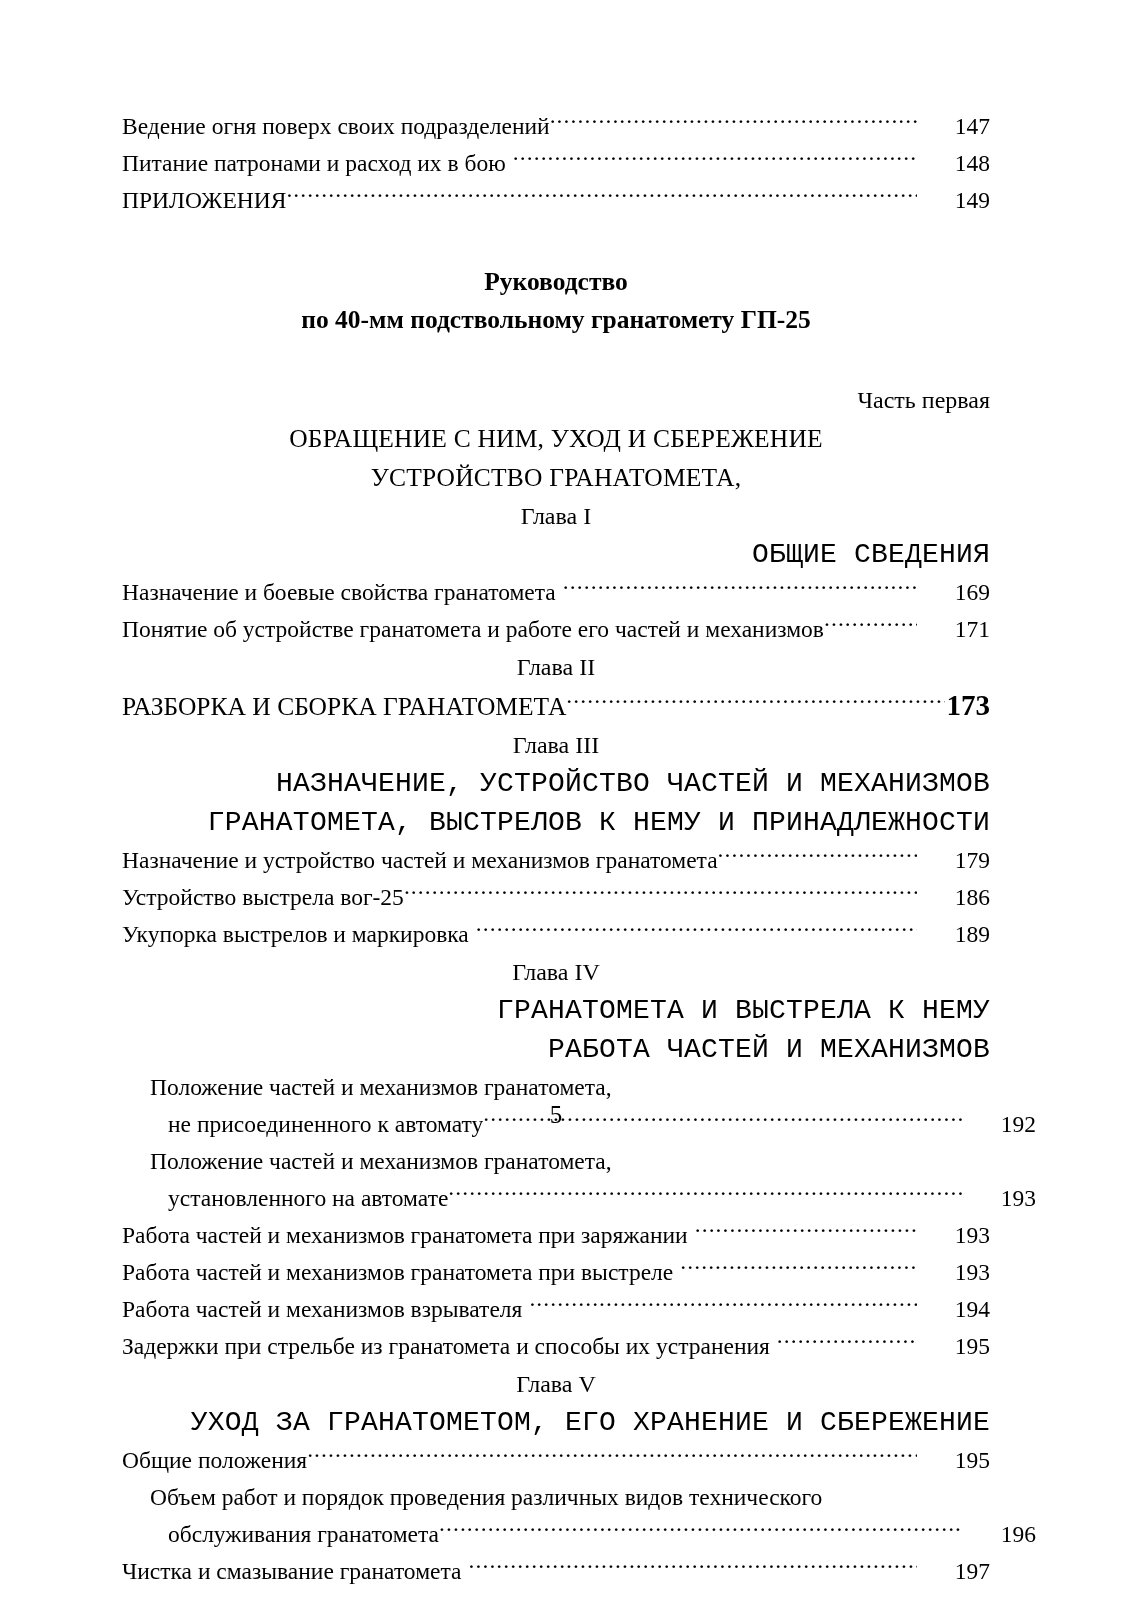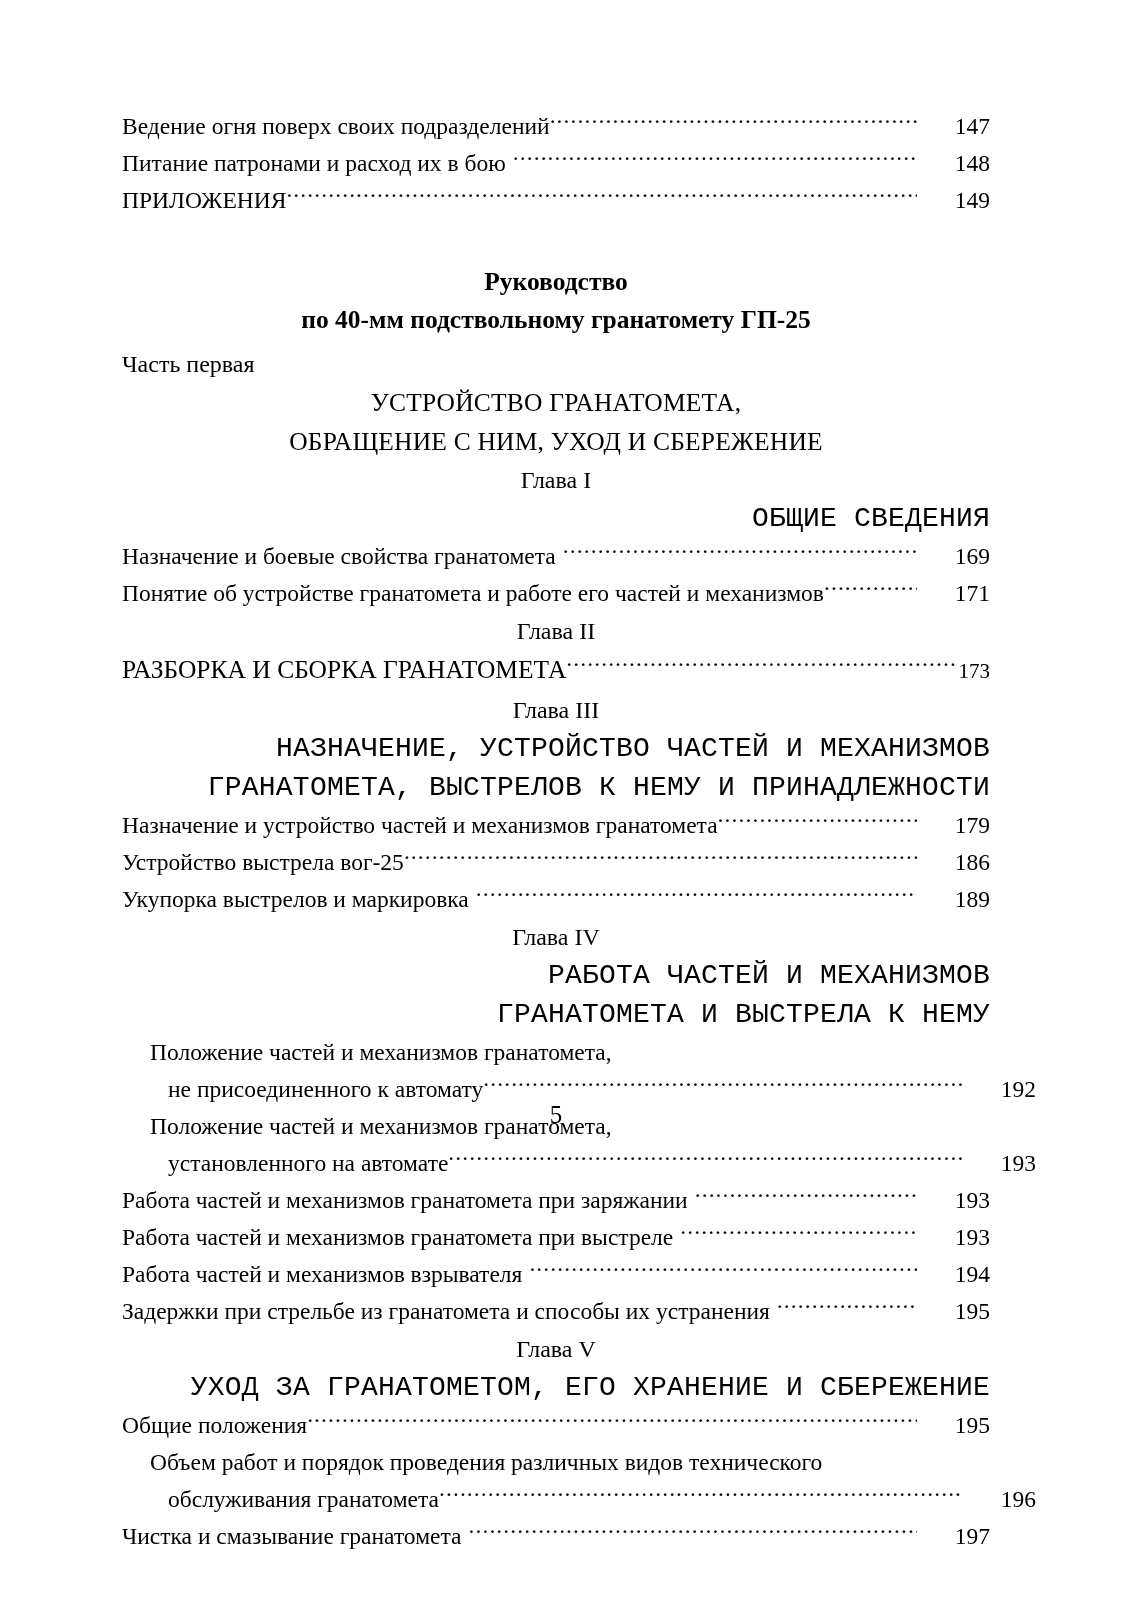--- a/index.html
+++ b/index.html
@@ -79,23 +79,24 @@
   }
 
   
   .doc-title {
     text-align: center;
     font-weight: bold;
     font-size: 25.5px;
     line-height: 38px;
   }
   .part-line {
-    text-align: left;
+    text-align: right;
     font-size: 24px;
     line-height: 38px;
+    margin-top: 36px;
   }
   .part-caps {
     text-align: center;
     font-size: 25.5px;
     line-height: 39px;
     letter-spacing: 0.2px;
   }
   .chapter-line {
     text-align: center;
     font-size: 24px;
@@ -132,21 +133,21 @@
   .chapter-caps-entry .leader::after {
     content: "........................................................................................................................................................................";
     display: block;
     letter-spacing: 1.1px;
     font-size: 23.5px;
     position: absolute;
     left: 0;
     bottom: 0;
     white-space: nowrap;
   }
-  .chapter-caps-entry .page-num { flex: 0 0 auto; padding-left: 2px; font-size: 21px; }
+  .chapter-caps-entry .page-num { flex: 0 0 auto; padding-left: 2px; font-size: 29px; font-weight: bold; }
 
   .folio {
     position: absolute;
     left: 0;
     right: 0;
     bottom: 108px;
     text-align: center;
     font-size: 25px;
   }
 </style>
@@ -177,22 +178,22 @@
   <div class="spacer-lg"></div>
   <div class="spacer-md"></div>
   <div>
     <div class="doc-title">Руководство</div>
     <div class="doc-title">по 40-мм подствольному гранатомету ГП-25</div>
   </div>
 
   <div class="spacer-sm"></div>
   <div>
     <div class="part-line">Часть первая</div>
+    <div class="part-caps">ОБРАЩЕНИЕ С НИМ, УХОД И СБЕРЕЖЕНИЕ</div>
     <div class="part-caps">УСТРОЙСТВО ГРАНАТОМЕТА,</div>
-    <div class="part-caps">ОБРАЩЕНИЕ С НИМ, УХОД И СБЕРЕЖЕНИЕ</div>
   </div>
 
   <div>
     <div class="chapter-line">Глава I</div>
     <div class="chapter-caps">ОБЩИЕ СВЕДЕНИЯ</div>
 
     <div class="toc-entry gap">
       <span class="label">Назначение и боевые свойства гранатомета</span>
       <span class="leader"></span>
       <span class="page-num">169</span>
@@ -230,22 +231,22 @@
     </div>
     <div class="toc-entry gap">
       <span class="label">Укупорка выстрелов и маркировка</span>
       <span class="leader"></span>
       <span class="page-num">189</span>
     </div>
   </div>
 
   <div>
     <div class="chapter-line">Глава IV</div>
+    <div class="chapter-caps">ГРАНАТОМЕТА И ВЫСТРЕЛА К НЕМУ</div>
     <div class="chapter-caps">РАБОТА ЧАСТЕЙ И МЕХАНИЗМОВ</div>
-    <div class="chapter-caps">ГРАНАТОМЕТА И ВЫСТРЕЛА К НЕМУ</div>
 
     <div class="toc-line">Положение частей и механизмов гранатомета,</div>
     <div class="toc-entry indent">
       <span class="label">не присоединенного к автомату</span>
       <span class="leader"></span>
       <span class="page-num">192</span>
     </div>
 
     <div class="toc-line">Положение частей и механизмов гранатомета,</div>
     <div class="toc-entry indent">

